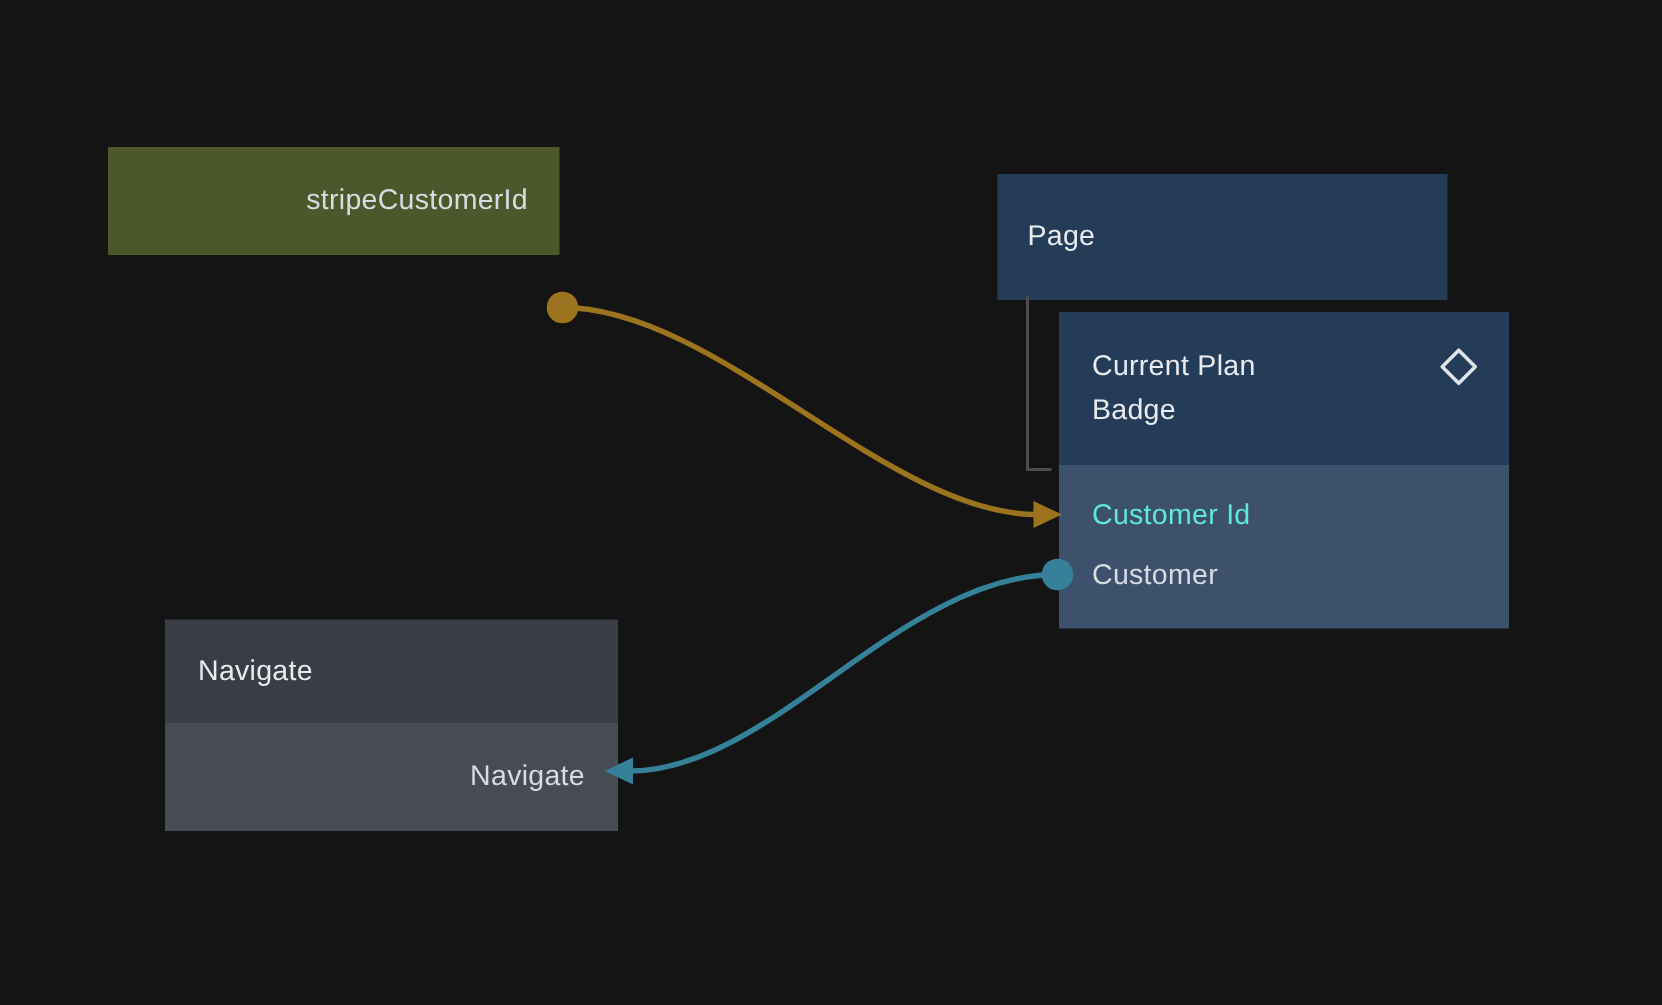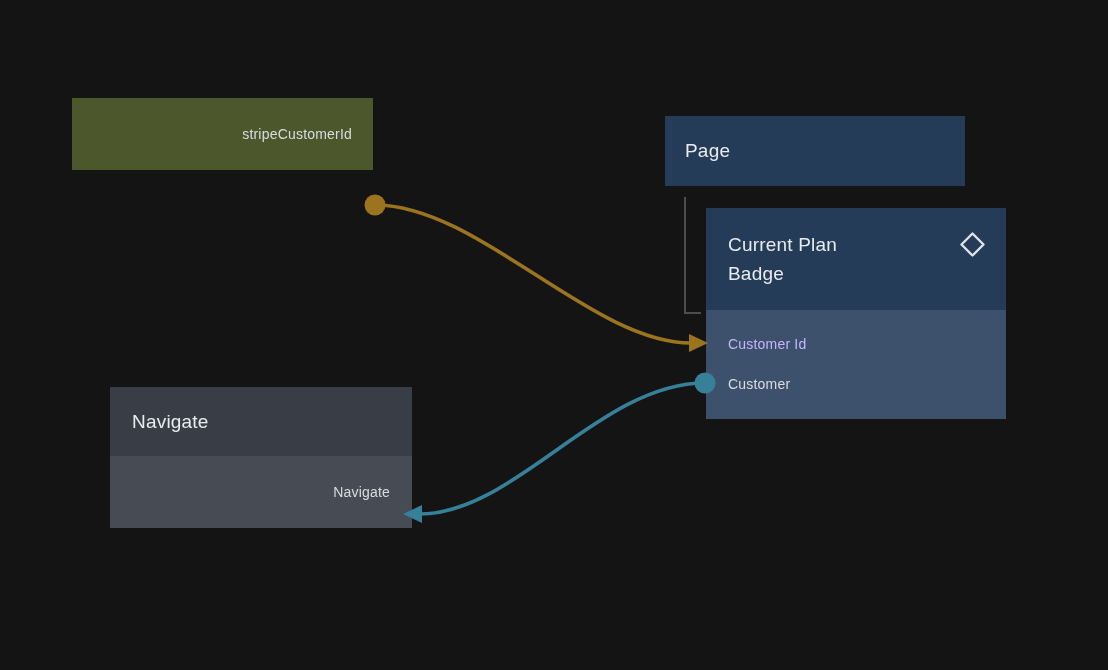--- a/index.html
+++ b/index.html
@@ -27,58 +27,58 @@
     font-size: 19px;
     letter-spacing: 0.2px;
   }
   .node-title {
     white-space: nowrap;
   }
   .node-body {
     box-sizing: border-box;
   }
   .field {
-    font-size: 14px;
+    font-size: 19px;
     letter-spacing: 0.2px;
     display: flex;
     align-items: center;
     box-sizing: border-box;
   }
   
   .node-user { left: 72px; top: 98px; width: 301px; }
   .node-user .node-header { height: 70px; }
   .node-user .node-body { height: 72px; }
   .node-user .field {
     height: 72px;
     justify-content: flex-end;
     padding-right: 21px;
   }
   
   .node-page { left: 665px; top: 116px; width: 300px; }
-  .node-page .node-header { height: 70px; }
+  .node-page .node-header { height: 84px; }
   
   .node-cpb { left: 706px; top: 208px; width: 300px; }
   .node-cpb .node-header {
     height: 102px;
     align-items: flex-start;
     justify-content: space-between;
     padding: 22px 20px 0 22px;
   }
   .node-cpb .node-title {
     white-space: normal;
     width: 160px;
     line-height: 29px;
   }
   .node-cpb .node-body { padding: 14px 0 15px 0; }
   .node-cpb .field {
     height: 40px;
     padding-left: 22px;
   }
   
-  .node-nav { left: 110px; top: 387px; width: 302px; }
+  .node-nav { left: 110px; top: 413px; width: 302px; }
   .node-nav .node-header { height: 69px; padding-left: 22px; }
   .node-nav .node-body { height: 72px; }
   .node-nav .field {
     height: 72px;
     justify-content: flex-end;
     padding-right: 22px;
   }
   .edges {
     position: absolute;
     left: 0;
@@ -108,21 +108,21 @@
 
   <div class="node node-cpb">
     <div class="node-header" style="background-color: rgb(36, 60, 88); gap: 16px;">
       <span class="node-title" style="color: rgb(233, 235, 238);">Current Plan Badge</span>
       <svg class="diamond-icon" width="27" height="27" viewBox="0 0 27 27">
         <path d="M13.5 2.5 L24.5 13.5 L13.5 24.5 L2.5 13.5 Z" fill="none" stroke-width="2.4" stroke-linejoin="round" stroke="#dfe3e8"></path>
       </svg>
     </div>
     <div class="node-body" style="background-color: rgb(62, 81, 108);">
       <div class="field">
-        <span style="color: #c4b5fd;">Customer Id</span>
+        <span style="color: #5eead4;">Customer Id</span>
       </div>
       <div class="field">
         <span style="color: rgb(216, 220, 225);">Customer</span>
       </div>
     </div>
   </div>
 
   <div class="node node-nav">
     <div class="node-header" style="background-color: rgb(57, 61, 70);">
       <span class="node-title" style="color: rgb(233, 235, 238);">Navigate</span>

